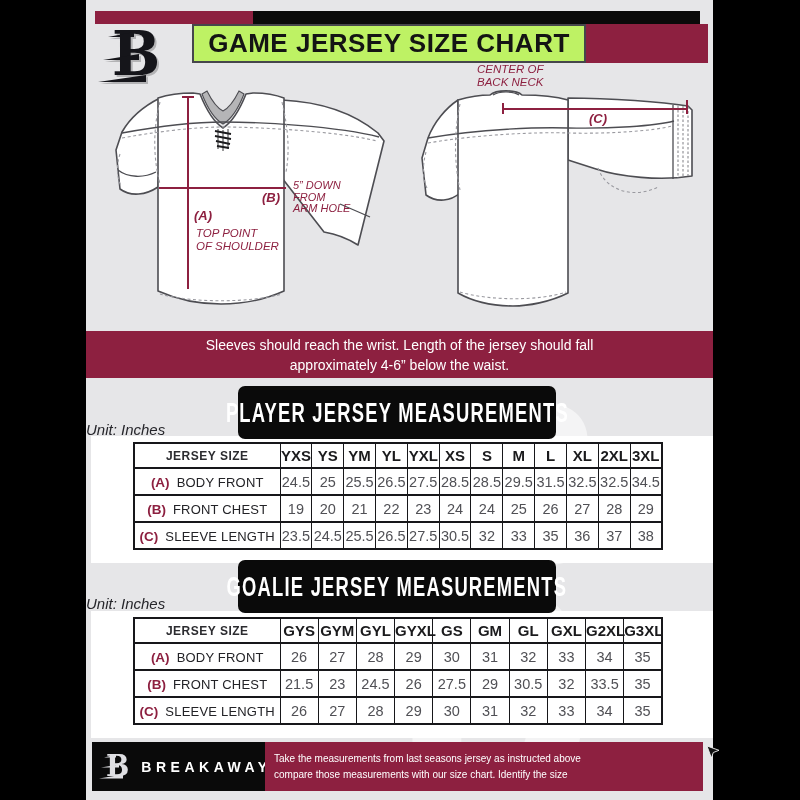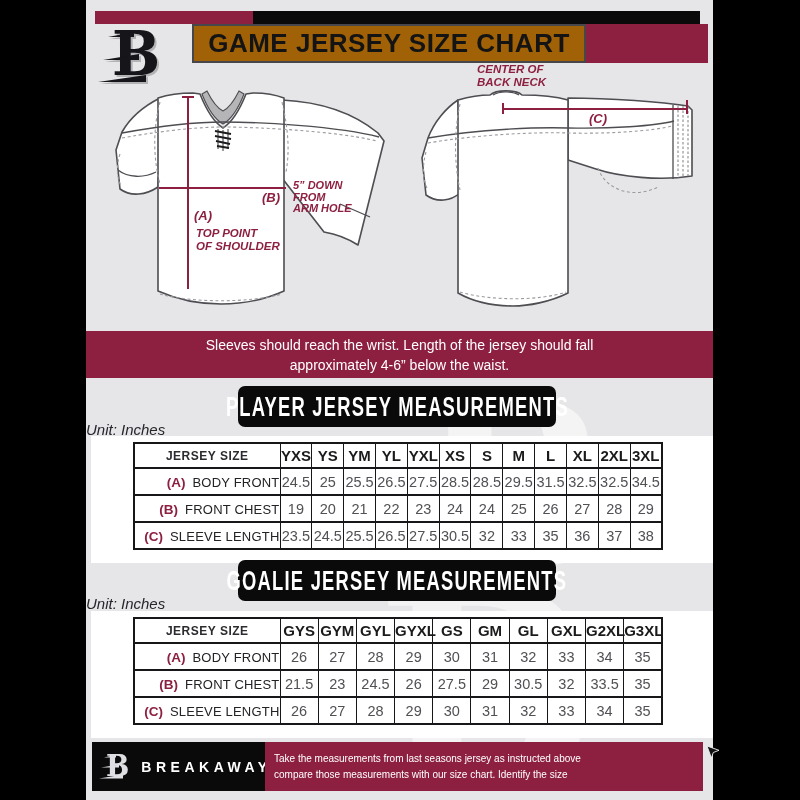--- a/index.html
+++ b/index.html
@@ -11,38 +11,38 @@
 
   
   .wm { position:absolute; z-index:1; font-family:"DejaVu Serif", serif; font-weight:bold;
         color:rgba(255,255,255,0.55); line-height:0.8; pointer-events:none; }
   #wm1 { left:330px; top:395px; font-size:230px; }
   #wm2 { left:290px; top:585px; font-size:260px; color:rgba(255,255,255,0.5); }
 
   
   #topbar-maroon { left:9px; top:11px; width:158px; height:13px; background:#8d2040; z-index:3; }
   #topbar-black  { left:167px; top:11px; width:447px; height:13px; background:#0a0a0a; z-index:3; }
-  #title-box { left:106px; top:24px; width:394px; height:39px; background:#a16207; border:2px solid #46464b;
+  #title-box { left:106px; top:24px; width:394px; height:39px; background:#bef264; border:2px solid #46464b;
                display:flex; align-items:center; justify-content:center; z-index:4; }
   #title-box span { font-size:26px; font-weight:bold; color:#141414; letter-spacing:0.5px; white-space:nowrap; }
   #title-maroon { left:500px; top:24px; width:122px; height:39px; background:#8d2040; z-index:3; }
 
   
   .b-logo { position:absolute; filter:drop-shadow(2px 2px 0 rgba(0,0,0,0.22)); z-index:4; }
   .b-logo .glyph { display:block; font-family:"DejaVu Serif", serif; font-weight:bold; color:#15151a;
                    transform:scaleX(0.92); transform-origin:left top; }
   .b-logo .wedge { position:absolute; background:#15151a; clip-path:polygon(0 100%, 100% 0, 100% 100%); }
   #logo-main { left:26px; top:24px; width:64px; height:64px; }
   #logo-main .glyph { font-size:62px; line-height:60px; }
   #logo-main .w1 { left:-4px; top:8px;  width:26px; height:5px; }
   #logo-main .w2 { left:-9px; top:30px; width:36px; height:6px; }
   #logo-main .w3 { left:-14px; top:51px; width:48px; height:7px; }
 
   
-  .note { position:absolute; color:#8d2040; font-style:italic; font-weight:bold; z-index:5; }
+  .note { position:absolute; color:#8d2040; font-style:italic; font-weight:normal; z-index:5; }
   .tag  { position:absolute; color:#8d2040; font-weight:bold; font-style:italic; font-size:13px; z-index:5; }
   #cbn  { left:391px; top:63px; font-size:11.5px; line-height:12.5px; }
   #note-b { left:207px; top:180px; font-size:11px; line-height:11.5px; }
   #note-a { left:110px; top:227px; font-size:11.5px; line-height:12.5px; }
   #tag-a { left:108px; top:208px; }
   #tag-b { left:176px; top:190px; }
   #tag-c { left:503px; top:111px; }
 
   .mline { position:absolute; background:#8d2040; z-index:5; }
   #line-a      { left:101px; top:97px;  width:2px;   height:192px; }
@@ -55,21 +55,21 @@
   .jersey { position:absolute; z-index:2; }
   #front-jersey { left:10px;  top:88px; width:300px; height:225px; }
   #back-jersey  { left:334px; top:88px; width:285px; height:225px; }
 
   
   #banner { left:0; top:331px; width:627px; height:47px; background:#8d2040; z-index:3;
             display:flex; flex-direction:column; align-items:center; justify-content:center; }
   #banner div { color:#fff; font-size:14px; line-height:20px; }
 
   
-  .sec-box { position:absolute; left:152px; width:318px; height:41px; background:#0a0a0a; border-radius:7px;
+  .sec-box { position:absolute; left:152px; width:318px; height:53px; background:#0a0a0a; border-radius:7px;
              display:flex; align-items:center; justify-content:center; z-index:3; }
   .sec-box span { color:#fff; font-weight:bold; font-size:23px; letter-spacing:1.5px; white-space:nowrap;
                   transform:scale(0.8,1.22); }
   #player-box { top:386px; }
   #goalie-box { top:560px;justify-content:center; }
   .unit { position:absolute; left:0; width:627px; text-align:left; font-size:15px; font-weight:normal;
           font-style:italic; color:#26262b; z-index:3; }
   #player-unit { top:421px; }
   #goalie-unit { top:595px; }
 
@@ -79,21 +79,21 @@
   #goalie-band { top:611px; }
 
   .meas-table { position:absolute; left:47px; width:528px; border-collapse:collapse; table-layout:fixed;
                 background:#fff; border:2.5px solid #17171a; z-index:3; }
   #player-table { top:442px; }
   #goalie-table { top:617px; }
   .meas-table th, .meas-table td { border-left:1.6px solid #17171a; border-top:2.2px solid #17171a; }
   .meas-table thead th { height:25px; font-size:15px; font-weight:bold; color:#1a1a1c; text-align:center; }
   .meas-table tbody td { height:27px; }
   .corner-th { font-size:12px !important; letter-spacing:0.5px; color:#2c2c30 !important; }
-  .row-label { text-align:right; white-space:nowrap;margin-top:37px; }
+  .row-label { text-align:center; white-space:nowrap;margin-top:37px; }
   .row-label .rtag { color:#8d2040; font-weight:bold; font-size:13.5px; margin-right:7px; }
   .row-label .rlbl { color:#232327; font-size:13px; letter-spacing:0.2px; }
   .val { font-size:14.5px; color:#505055; text-align:center; }
 
   
   #footer-black { left:6px; top:742px; width:173px; height:49px; background:#0a0a0a; z-index:3;
                   display:flex; align-items:center; padding-left:14px; }
   #logo-foot { position:relative; width:26px; height:32px; filter:none; }
   #logo-foot .glyph { font-size:30px; line-height:30px; color:#dfdfe3; }
   #logo-foot .wedge { background:#dfdfe3; }

